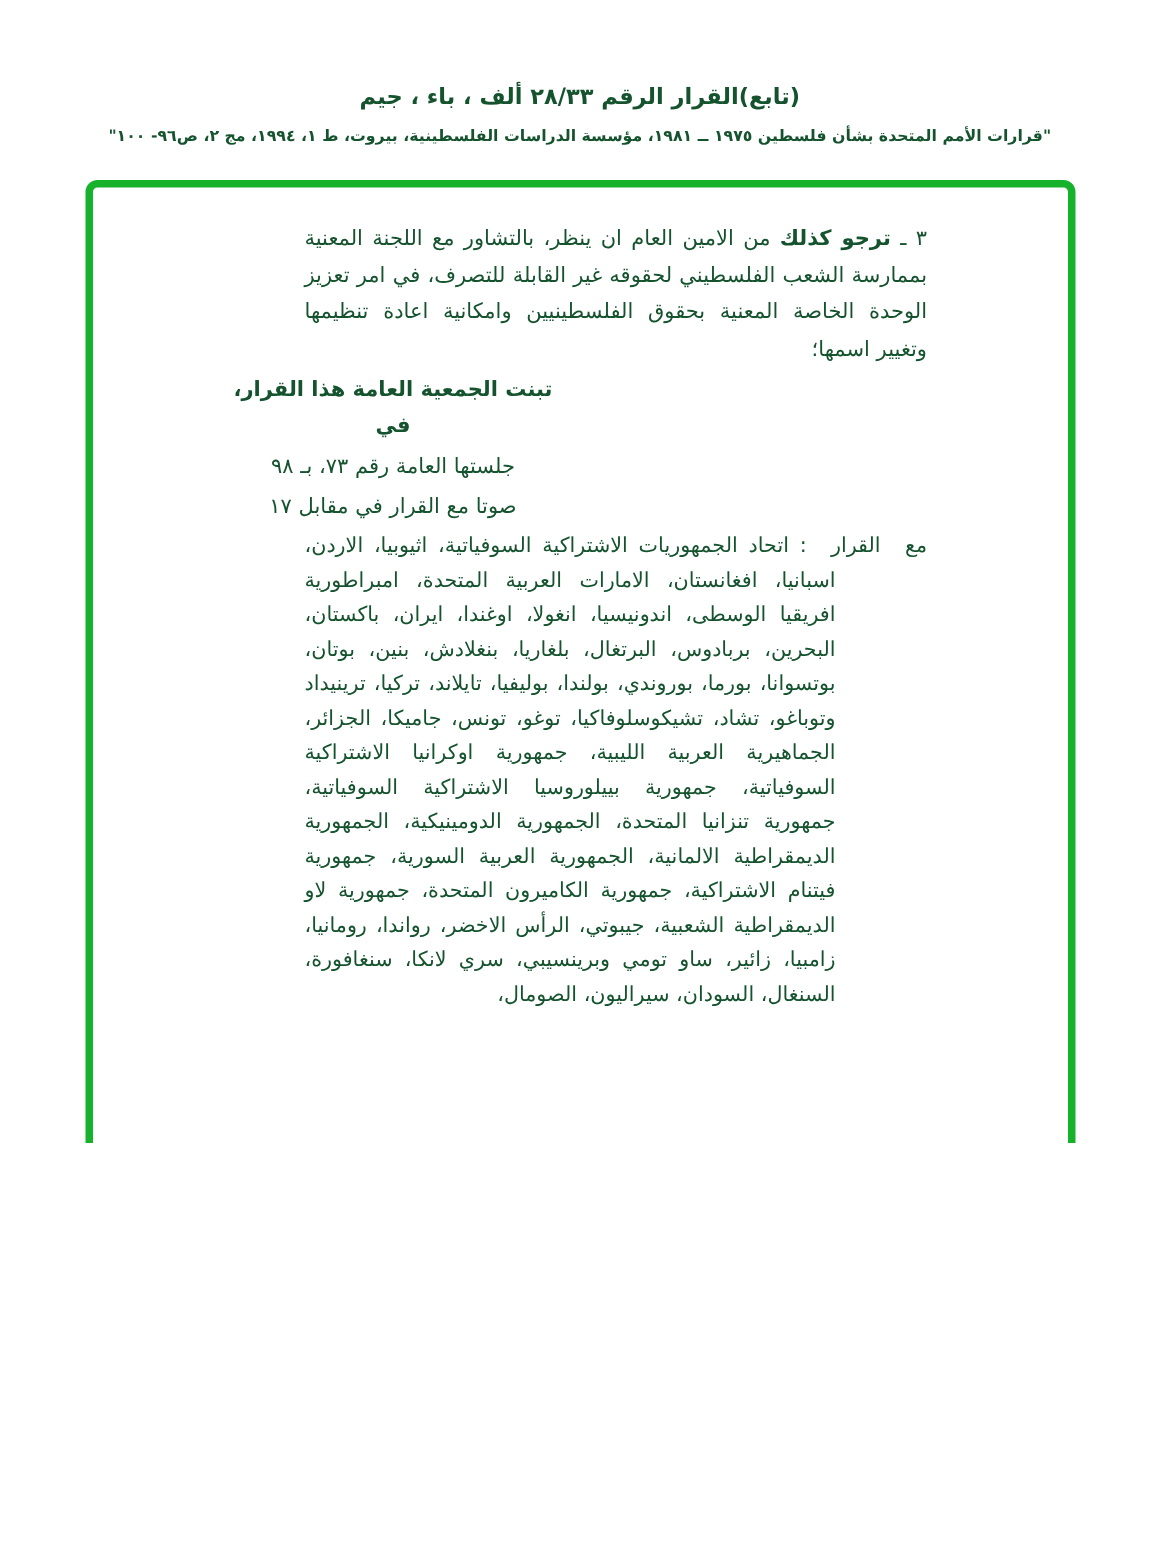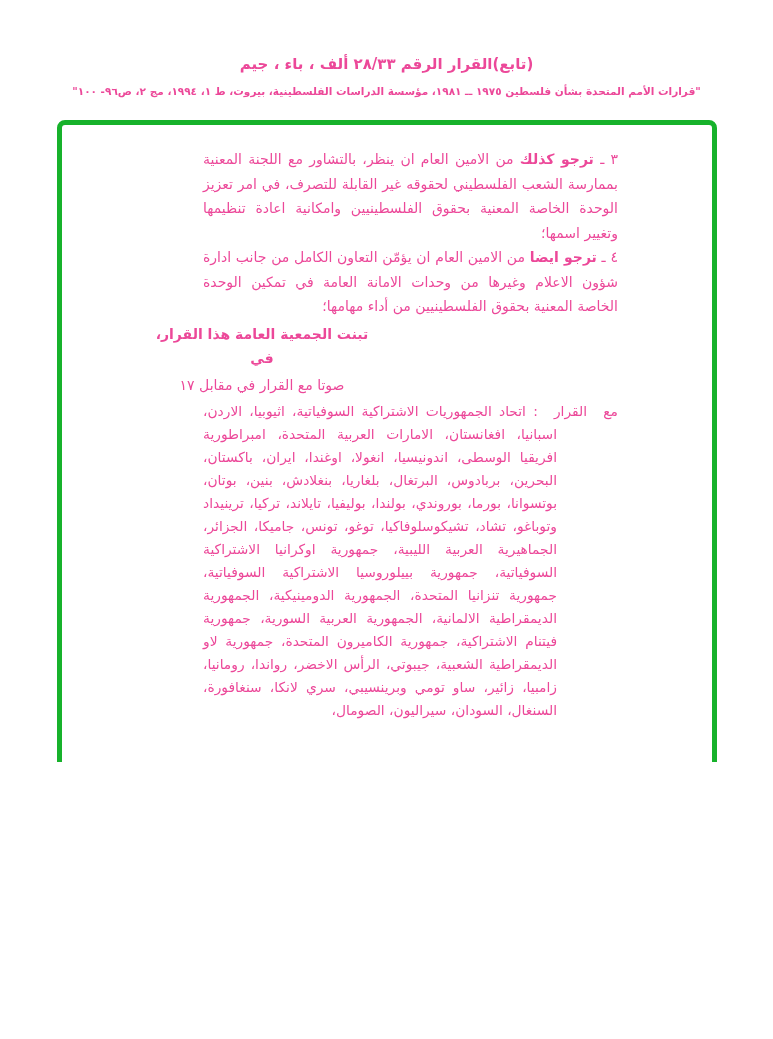--- a/index.html
+++ b/index.html
@@ -2,21 +2,21 @@
 <html lang="ar"><head>
 <meta charset="utf-8">
 <style>
   html, body { margin: 0; padding: 0; background: #ffffff; }
   .page {
     position: relative;
     width: 773px;
     height: 762px;
     background: #ffffff;
     font-family: "DejaVu Sans", sans-serif;
-    color: #ec4899;
+    color: #14532d;
     overflow: hidden;
   }
   .doc-header { direction: rtl; text-align: center; }
   .doc-title {
     margin: 0;
     padding-top: 52px;
     font-size: 15px;
     font-weight: bold;
     line-height: 24px;
   }
@@ -84,29 +84,25 @@
 
   <div class="highlight-box" style="border-color: rgb(23, 178, 43);">
     <div class="box-content">
 
       <p class="para">
         <span class="para-num">٣ ـ</span>
         <span class="para-lead">ترجو كذلك</span>
         <span class="para-body">من الامين العام ان ينظر، بالتشاور مع اللجنة المعنية بممارسة الشعب الفلسطيني لحقوقه غير القابلة للتصرف، في امر تعزيز الوحدة الخاصة المعنية بحقوق الفلسطينيين وامكانية اعادة تنظيمها وتغيير اسمها؛</span>
       </p>
 
-      <p class="para">
-        <span class="para-num">٤ ـ</span>
-        <span class="para-lead">ترجو ايضا</span>
-        <span class="para-body">من الامين العام ان يؤمّن التعاون الكامل من جانب ادارة شؤون الاعلام وغيرها من وحدات الامانة العامة في تمكين الوحدة الخاصة المعنية بحقوق الفلسطينيين من أداء مهامها؛</span>
-      </p>
 
 
       <div class="adoption">
         <p class="adoption-line first">تبنت الجمعية العامة هذا القرار، في</p>
+        <p class="adoption-line">جلستها العامة رقم ٧٣، بـ ٩٨</p>
         <p class="adoption-line">صوتا مع القرار في مقابل ١٧</p>
       </div>
 
       <p class="vote-list">
         <span class="vote-label">مع القرار :</span>
         <span class="vote-countries">اتحاد الجمهوريات الاشتراكية السوفياتية، اثيوبيا، الاردن، اسبانيا، افغانستان، الامارات العربية المتحدة، امبراطورية افريقيا الوسطى، اندونيسيا، انغولا، اوغندا، ايران، باكستان، البحرين، بربادوس، البرتغال، بلغاريا، بنغلادش، بنين، بوتان، بوتسوانا، بورما، بوروندي، بولندا، بوليفيا، تايلاند، تركيا، ترينيداد وتوباغو، تشاد، تشيكوسلوفاكيا، توغو، تونس، جاميكا، الجزائر، الجماهيرية العربية الليبية، جمهورية اوكرانيا الاشتراكية السوفياتية، جمهورية بييلوروسيا الاشتراكية السوفياتية، جمهورية تنزانيا المتحدة، الجمهورية الدومينيكية، الجمهورية الديمقراطية الالمانية، الجمهورية العربية السورية، جمهورية فيتنام الاشتراكية، جمهورية الكاميرون المتحدة، جمهورية لاو الديمقراطية الشعبية، جيبوتي، الرأس الاخضر، رواندا، رومانيا، زامبيا، زائير، ساو تومي وبرينسيبي، سري لانكا، سنغافورة، السنغال، السودان، سيراليون، الصومال،</span>
       </p>
 
     </div>
   </div>

